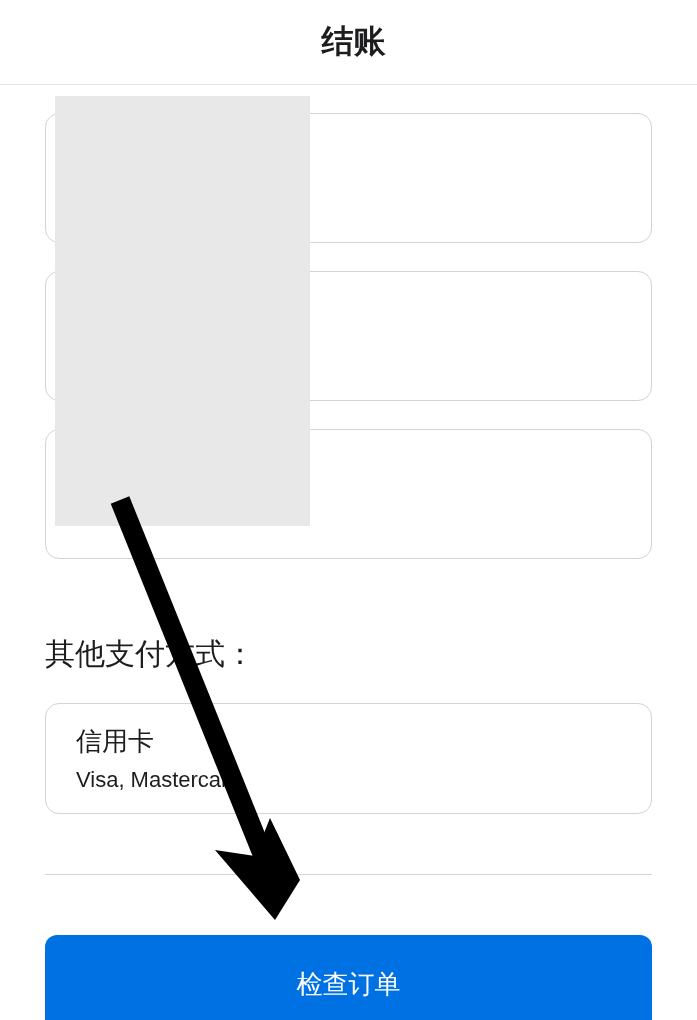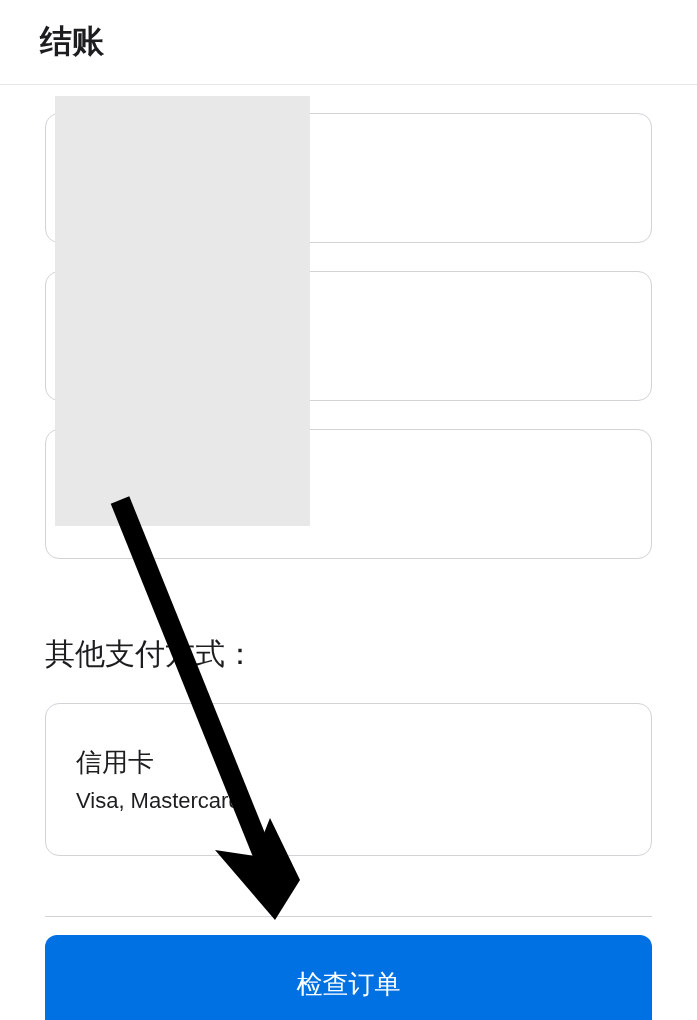--- a/index.html
+++ b/index.html
@@ -14,20 +14,21 @@
       height: 1020px;
       position: relative;
       overflow: hidden;
     }
     .header {
       display: flex;
       justify-content: space-between;
       align-items: center;
       padding: 20px 30px 20px 40px;
       border-bottom: 1px solid #e5e5e5;
+      flex-direction: column;
     }
     .header-title {
       font-size: 32px;
       font-weight: 600;
       color: #1d1d1f;
     }
     .header-price {
       font-size: 26px;
       font-weight: 400;
       color: #0071e3;
@@ -55,21 +56,21 @@
     .section-title {
       font-size: 30px;
       font-weight: 400;
       color: #1d1d1f;
       margin-top: 75px;
       margin-bottom: 10px;
     }
     .payment-card {
       border: 1px solid #d2d2d7;
       border-radius: 14px;
-      padding: 41px 30px;
+      padding: 20px 30px;
       margin-top: 28px;
       background: #fff;
     }
     .payment-card-title {
       font-size: 26px;
       font-weight: 400;
       color: #1d1d1f;
       margin-bottom: 8px;
     }
     .payment-card-subtitle {

